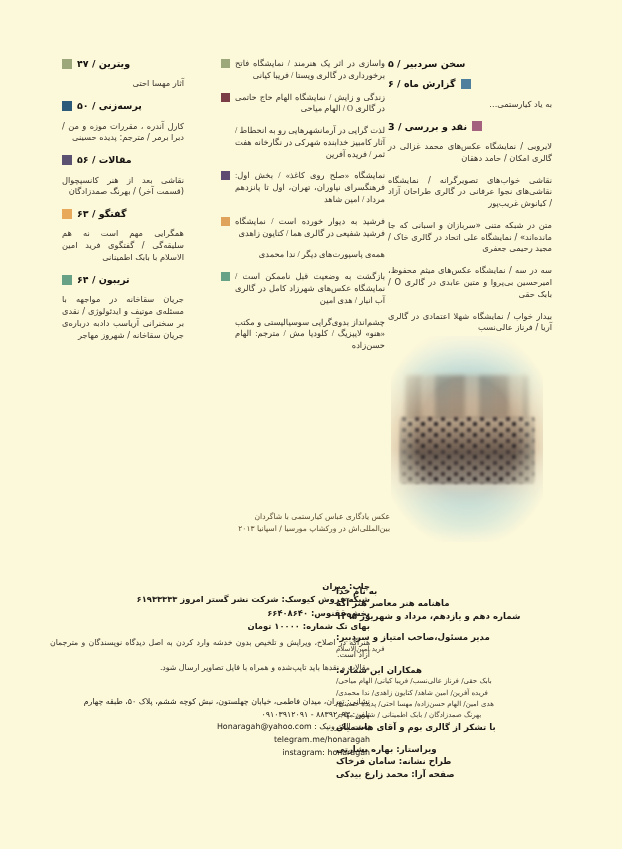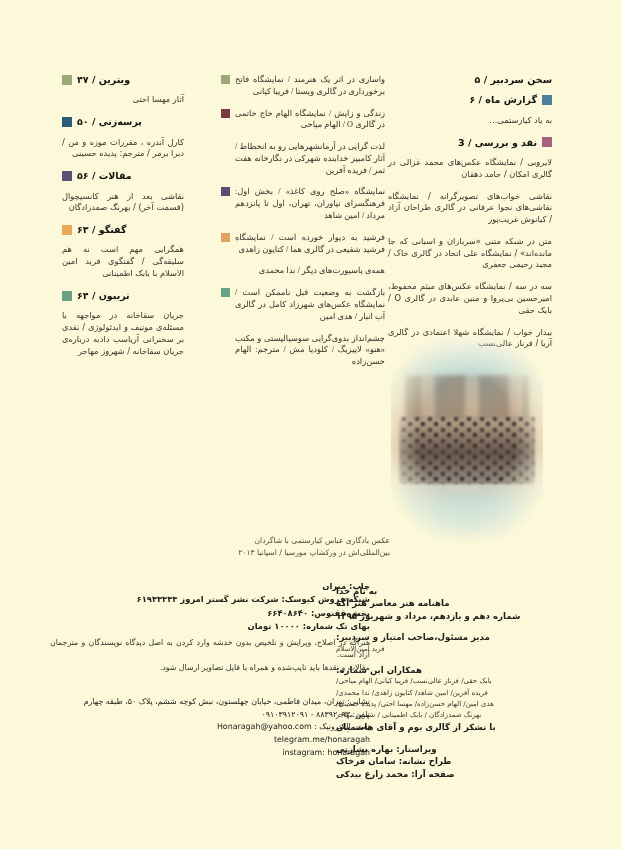--- a/index.html
+++ b/index.html
@@ -10,29 +10,29 @@
   .page{
     position:relative;
     width:622px;height:849px;
     margin:0 auto;
     background:#FCF8DA;
     direction:rtl;
     overflow:hidden;
     color:#2e2a26;
   }
   
-  .col{position:absolute;top:74px;}
+  .col{position:absolute;top:58px;}
   .col-right{right:70px;width:164px;}
   .col-mid{right:237px;width:150px;}
   .col-left{left:62px;width:122px;}
 
   .sec-header{
     display:flex;align-items:center;gap:5px;
     font-size:9.5px;font-weight:bold;color:#15120f;
-    margin:0 0 9px 0;line-height:1.2;
+    margin:0 0 9px 0;line-height:1.2;justify-content:flex-end;
   }
   .col-right .sec-header{margin-top:6px;}
   .sq{width:10px;height:10px;flex:0 0 auto;display:inline-block;}
   .entry{
     font-size:8.3px;line-height:1.42;
     text-align:justify;text-align-last:right;
     margin:0 0 10px 0;color:#3a332c;
   }
   .col-mid .entry{position:relative;font-family:Liberation Serif, serif;}
   .sq-out{
@@ -65,21 +65,20 @@
       radial-gradient(circle 2.3px at 11px 8px, #37302f 97%, transparent),
       linear-gradient(180deg, rgba(88,70,62,.20), rgba(52,44,42,.68) 55%, rgba(70,60,54,.45));
     background-size:13px 11px,13px 11px,100% 100%;
     filter:blur(1.1px);
     border-radius:4px;
   }
   .photo-caption{
     position:absolute;left:252px;top:511px;width:138px;
     font-size:7.6px;line-height:1.55;color:#57492fff;color:#57492f;
     text-align:right;
-    margin-top:24px;
   }
   .photo-caption div{white-space:nowrap;}
 
   
   .masthead{
     position:absolute;right:66px;top:585px;width:220px;
     text-align:left;font-size:8.6px;line-height:1.45;color:#1d1a17;
   }
   .masthead .b{font-weight:bold;}
   .masthead .gap{height:9px;}

